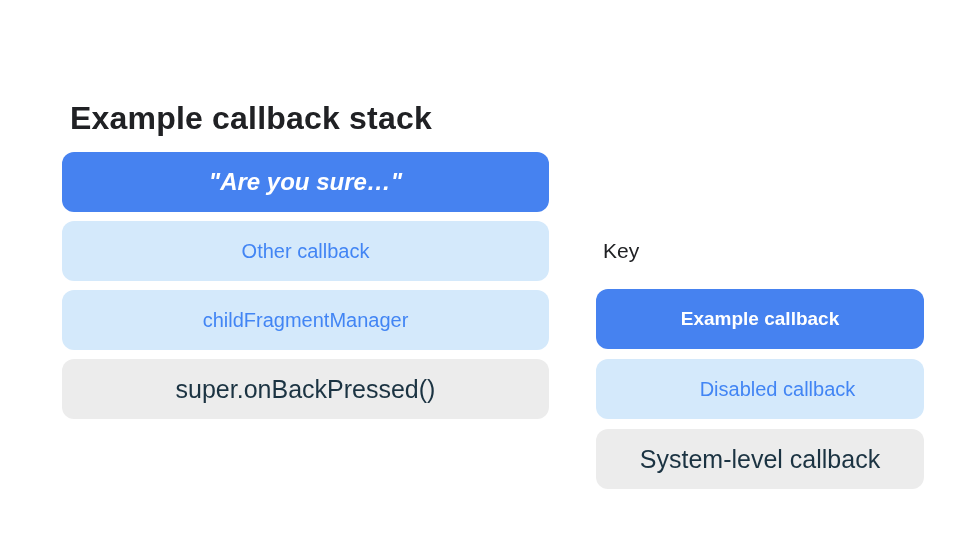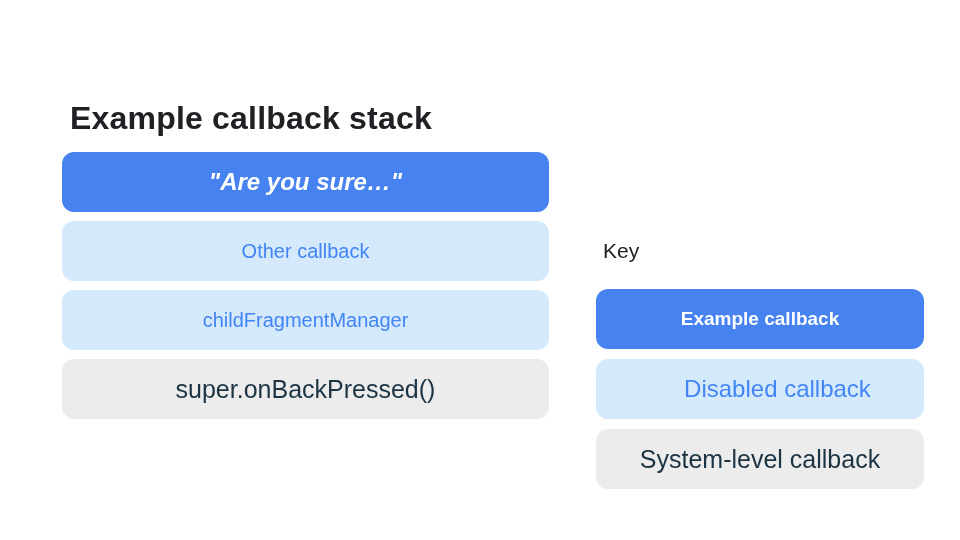--- a/index.html
+++ b/index.html
@@ -74,21 +74,21 @@
   .box.system {
     background: var(--system-bg, #ECECEC);
     color: var(--system-text, #1B3342);
     font-weight: 400;
     font-size: 25px;
   }
   .em-part {
     font-style: italic;
   }
   .key-stack .box.enabled { font-size: 19px; }
-  .key-stack .box.disabled { font-size: 24px; padding-left: 35px; }
+  .key-stack .box.disabled { font-size: 20px; padding-left: 35px; }
   .key-stack .box.system { font-size: 25px; }
 </style>
 </head>
 <body>
 
 <div class="page">
 
   <div class="diagram-title">Example callback stack</div>
 
   <div class="stack">

